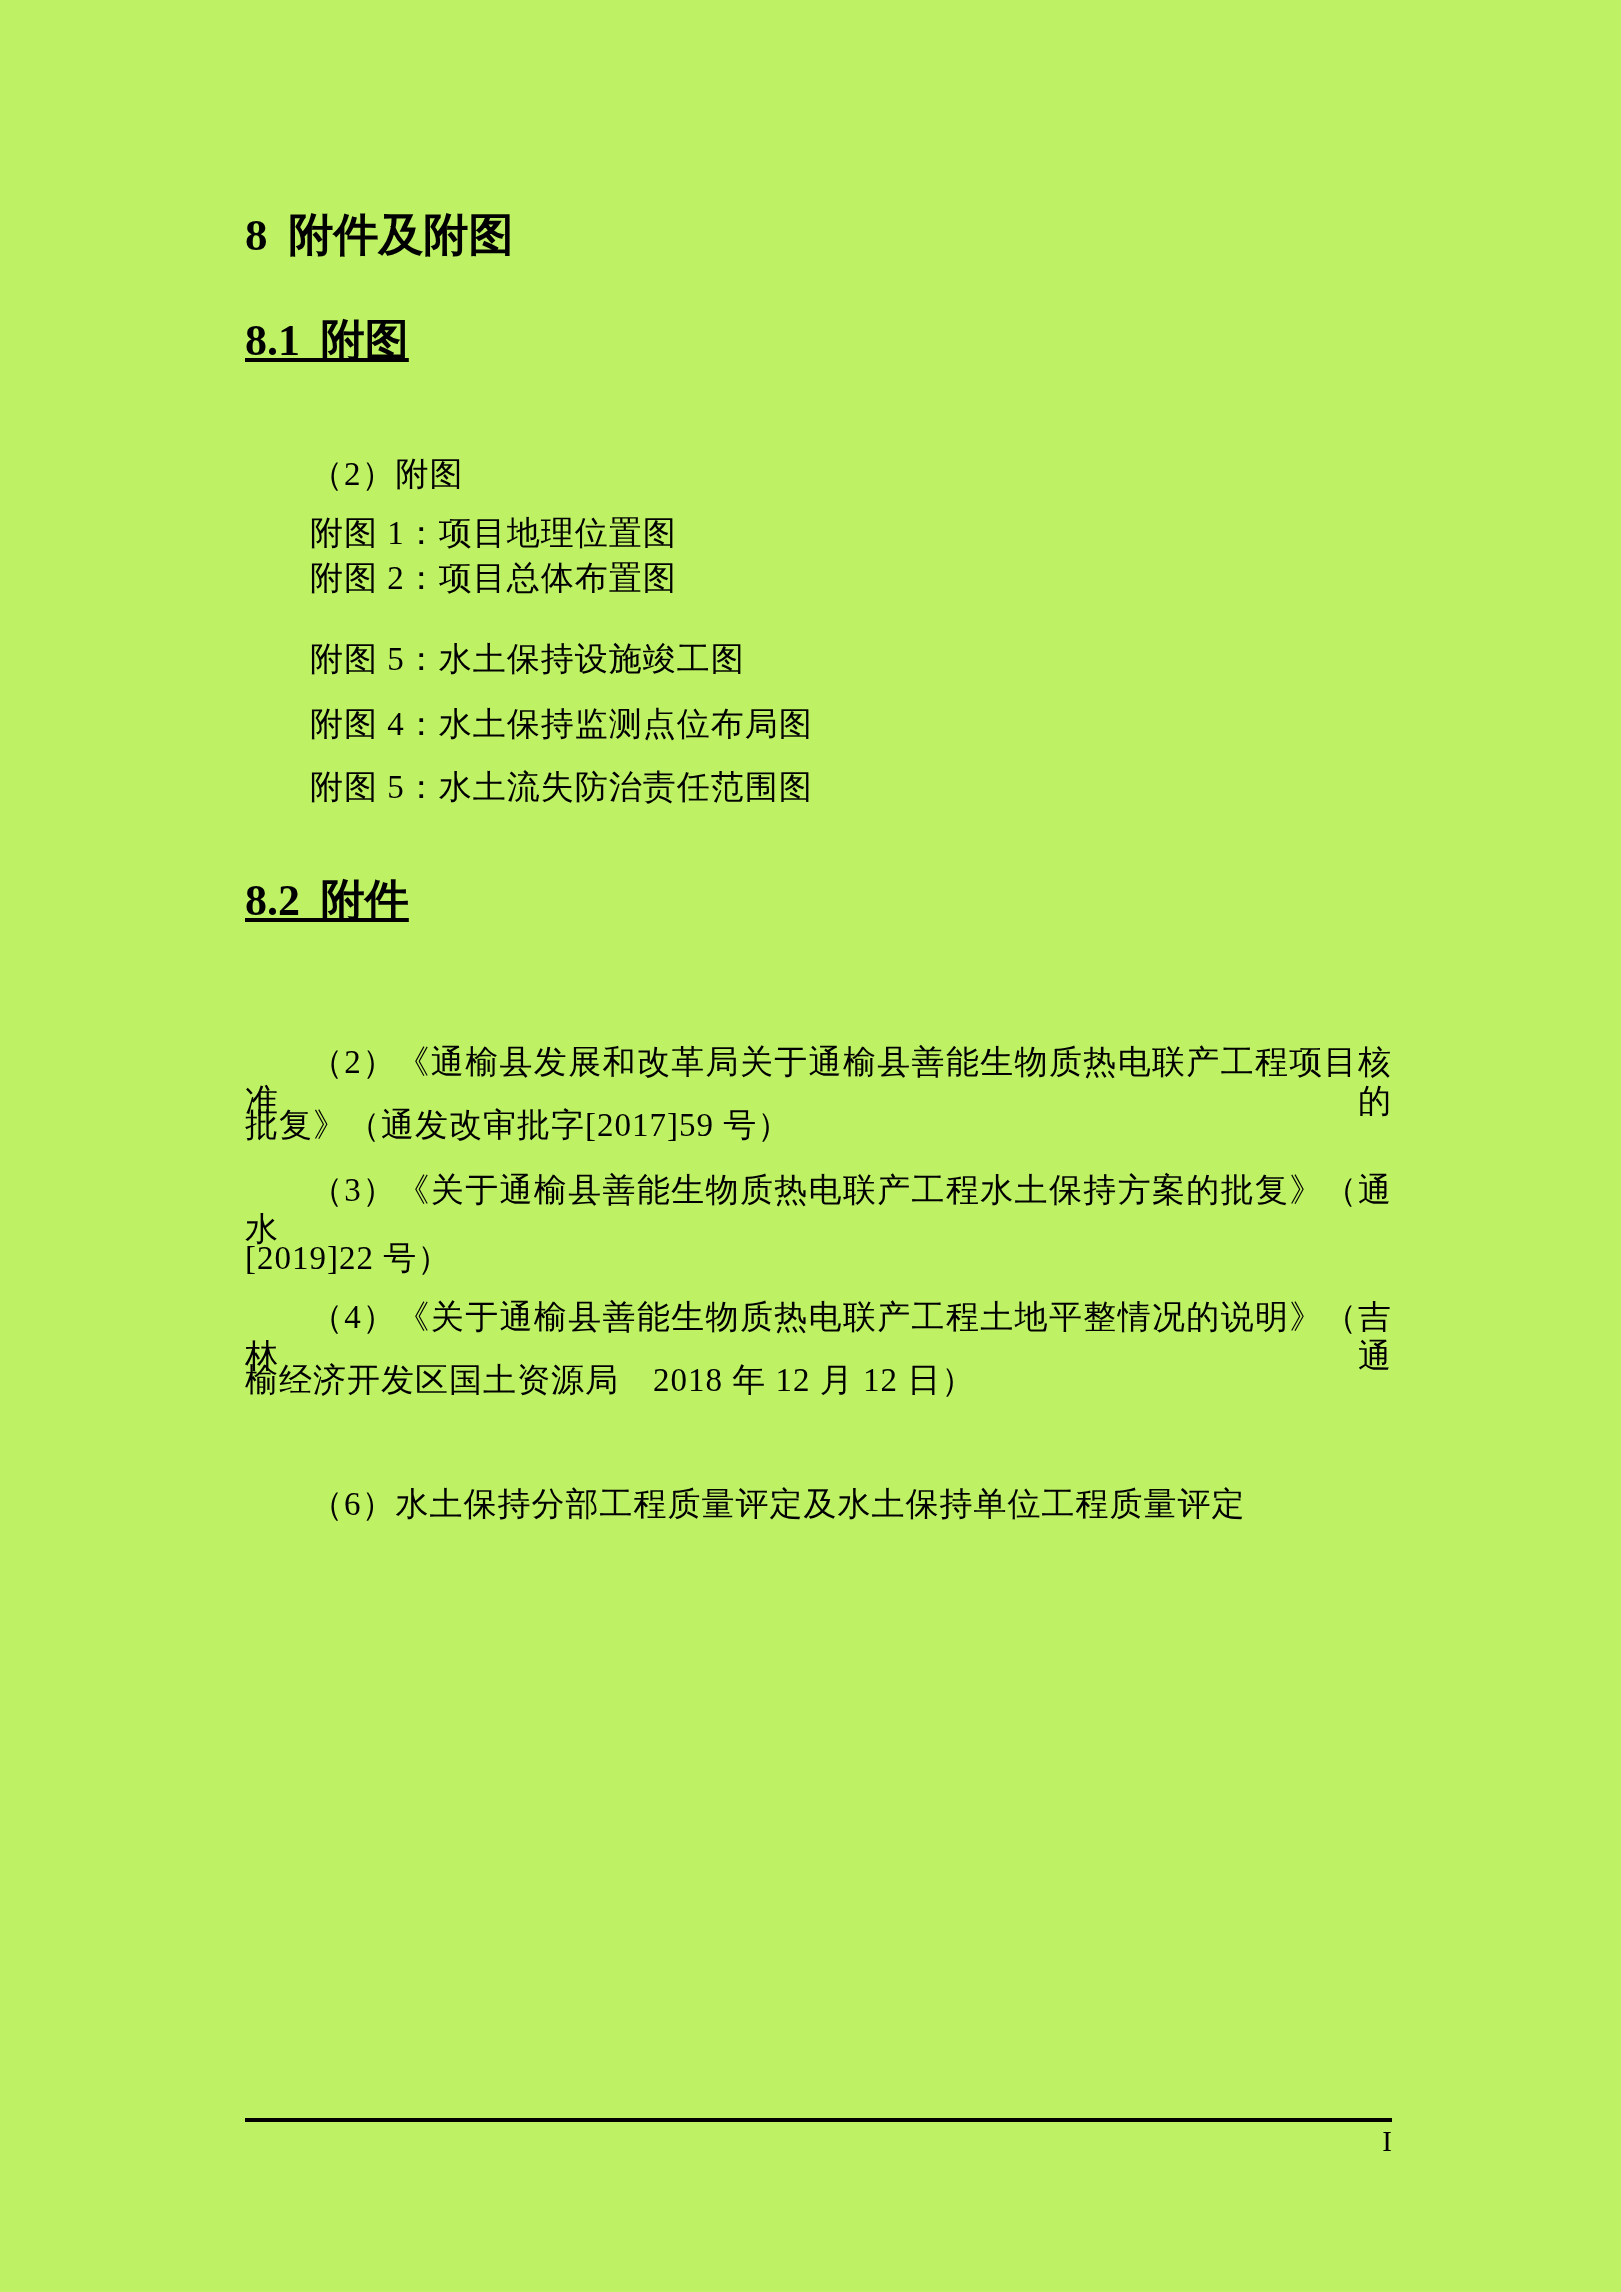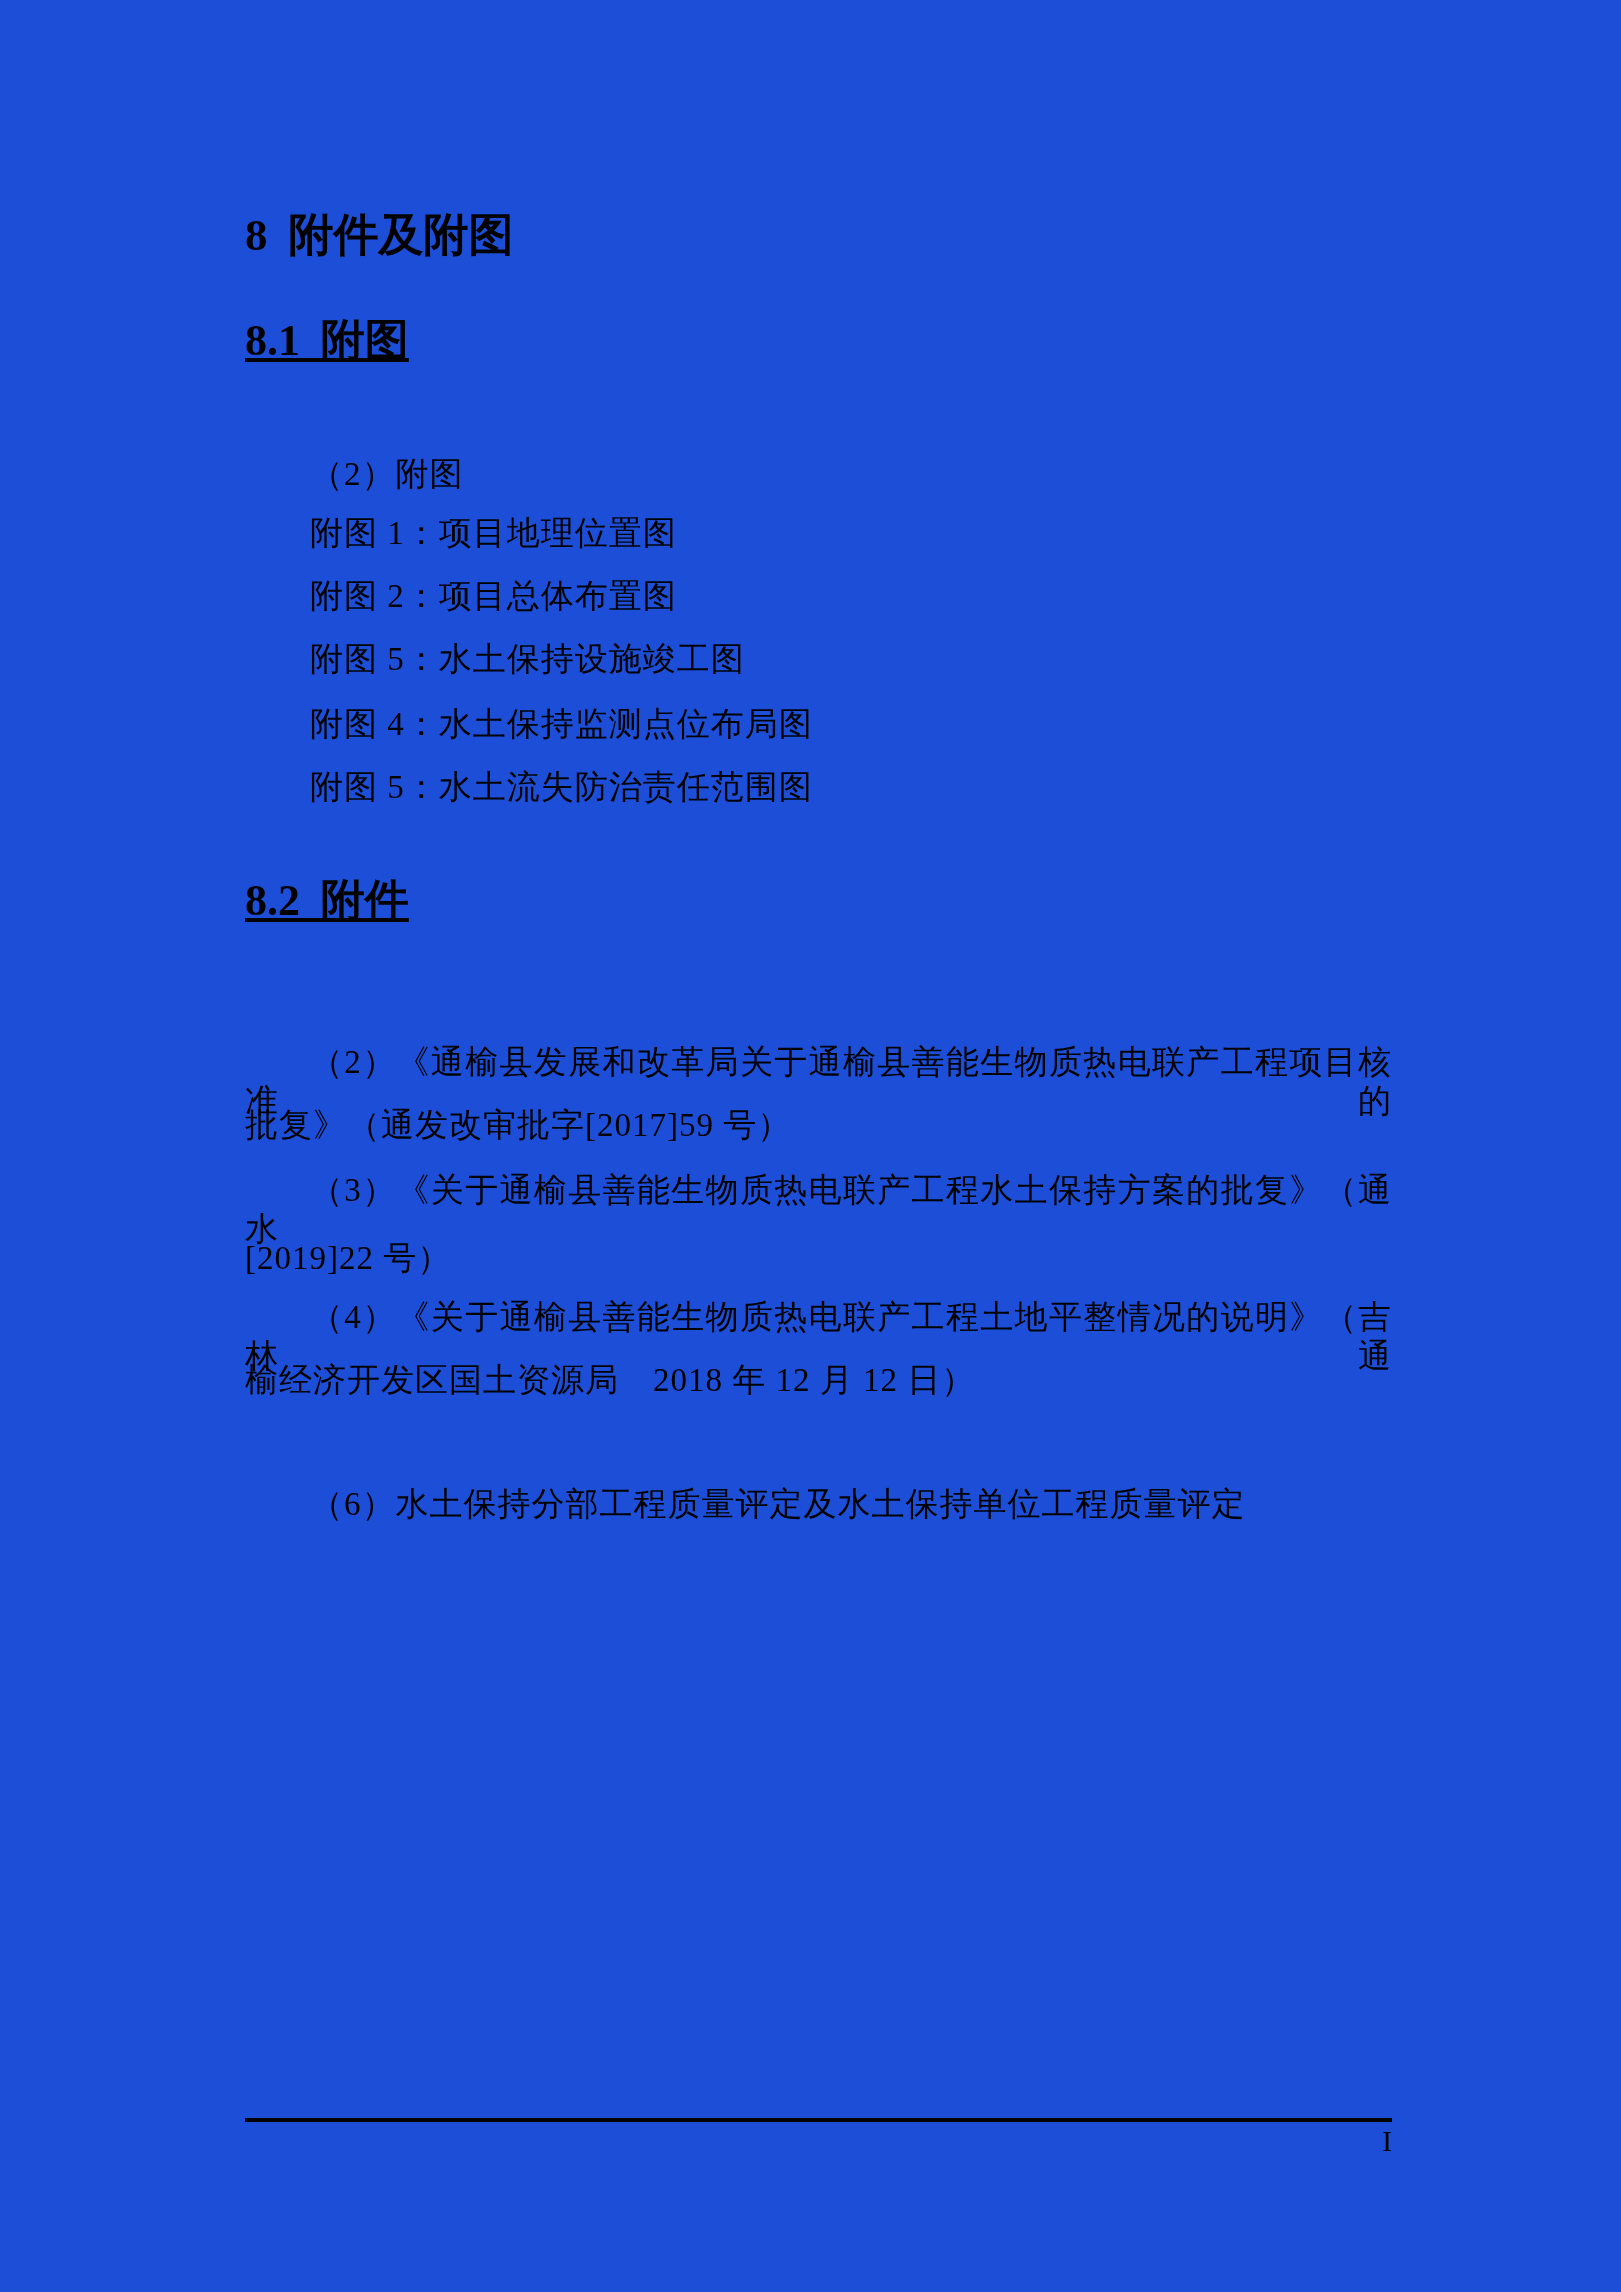--- a/index.html
+++ b/index.html
@@ -5,21 +5,21 @@
   html, body {
     margin: 0;
     padding: 0;
     background: #888;
   }
   .page {
     position: relative;
     width: 1621px;
     height: 2293px;
     margin: 0 auto;
-    background: #1d4ed8;
+    background: #bef264;
     color: #000000;
     font-family: "Liberation Serif", "DejaVu Serif", serif;
     overflow: hidden;
   }
   .h1 {
     position: absolute;
     left: 245px;
     top: 213px;
     font-size: 45px;
     font-weight: 700;
@@ -74,21 +74,21 @@
 <body>
 
 <div class="page">
 
   <div class="h1">8 附件及附图</div>
 
   <div class="h2" style="top:319px">8.1 附图</div>
 
   <div class="bodyline ind" style="top:455px">（2）附图</div>
   <div class="bodyline ind" style="top:514px">附图 1：项目地理位置图</div>
-  <div class="bodyline ind" style="top:577px">附图 2：项目总体布置图</div>
+  <div class="bodyline ind" style="top:559px">附图 2：项目总体布置图</div>
   <div class="bodyline ind" style="top:640px">附图 5：水土保持设施竣工图</div>
   <div class="bodyline ind" style="top:705px">附图 4：水土保持监测点位布局图</div>
   <div class="bodyline ind" style="top:768px">附图 5：水土流失防治责任范围图</div>
 
   <div class="h2" style="top:879px">8.2 附件</div>
 
   <div class="bodyline ind fill" style="top:1043px">（2）《通榆县发展和改革局关于通榆县善能生物质热电联产工程项目核准的</div>
   <div class="bodyline" style="top:1106px">批复》（通发改审批字[2017]59 号）</div>
   <div class="bodyline ind fill" style="top:1171px">（3）《关于通榆县善能生物质热电联产工程水土保持方案的批复》（通水</div>
   <div class="bodyline" style="top:1239px">[2019]22 号）</div>

